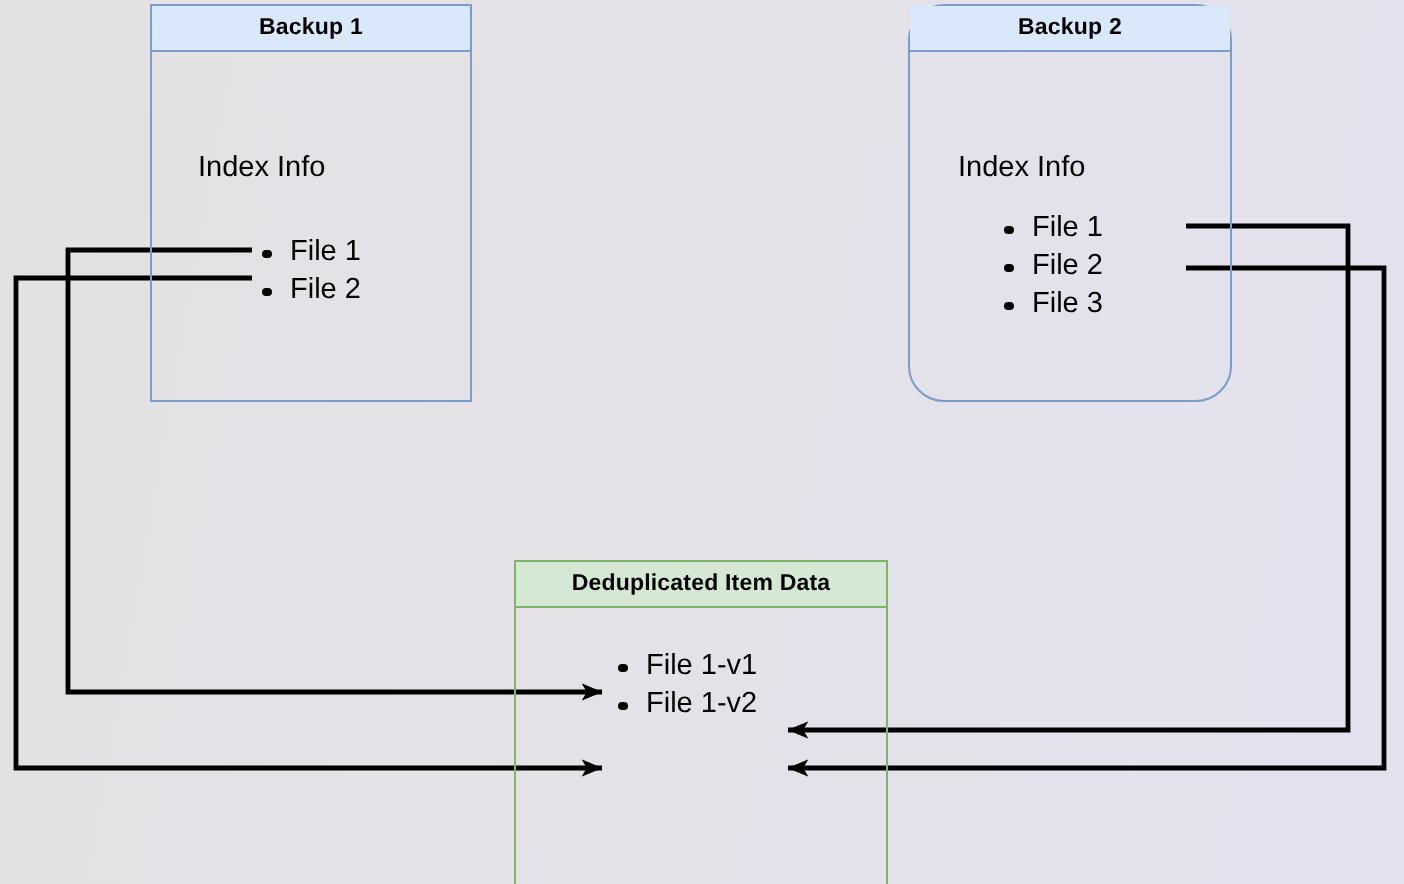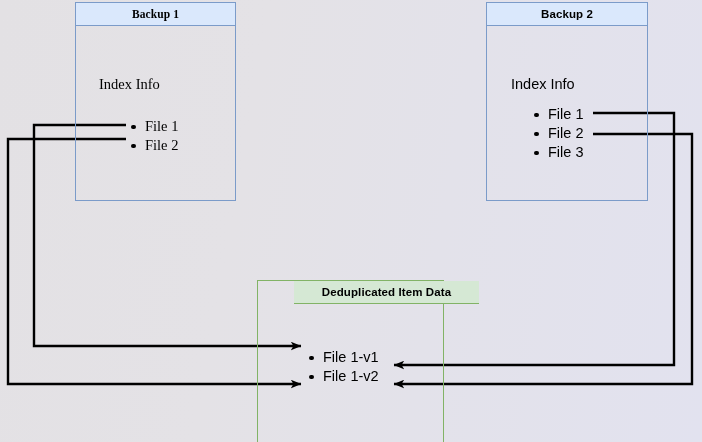--- a/index.html
+++ b/index.html
@@ -56,21 +56,20 @@
     background: transparent;
   }
   
   .dedup {
     border: 1.4px solid #82b366;
     background: transparent;
   }
   .dedup .node-header {
     background: #d5e8d4;
     border-bottom: 1.4px solid #82b366;
-    margin-left: 36px;
   }
   .index-label {
     position: absolute;
     font-size: 14.5px;
     color: #000000;
     white-space: nowrap;
     margin-top: 16px;
   }
   ul.file-list {
     position: absolute;
@@ -113,38 +112,38 @@
 
     <path d="M126,125 L34,125 L34,346 L301,346" fill="none" stroke="#000000" stroke-width="2.4" stroke-linejoin="miter" stroke-linecap="butt" marker-end="url(#arrowR)"></path>
 
     <path d="M126,139 L8,139 L8,384 L301,384" fill="none" stroke="#000000" stroke-width="2.4" stroke-linejoin="miter" stroke-linecap="butt" marker-end="url(#arrowR)"></path>
 
     <path d="M593,113 L674,113 L674,365 L394,365" fill="none" stroke="#000000" stroke-width="2.4" stroke-linejoin="miter" stroke-linecap="butt" marker-end="url(#arrowL)"></path>
 
     <path d="M593,134 L692,134 L692,384 L394,384" fill="none" stroke="#000000" stroke-width="2.4" stroke-linejoin="miter" stroke-linecap="butt" marker-end="url(#arrowL)"></path>
   </svg>
 
-  <div class="node backup" style="left:75px; top:2px; width:161px; height:199px;font-family:Liberation Serif, serif;">
+  <div class="node backup" style="left:75px; top:2px; width:161px; height:199px;">
     <div class="node-header">Backup 1</div>
     <div class="node-body">
       <div class="index-label" style="left:23px; top:34px;">Index Info</div>
       <ul class="file-list" style="left:52px; top:91px;">
         <li>
           <span class="bullet"></span>
           <span>File 1</span>
         </li>
         <li>
           <span class="bullet"></span>
           <span>File 2</span>
         </li>
       </ul>
     </div>
   </div>
 
-  <div class="node backup" style="left:486px; top:2px; width:162px; height:199px;">
+  <div class="node backup" style="left:454px; top:2px; width:162px; height:199px;border-radius:18px;">
     <div class="node-header">Backup 2</div>
     <div class="node-body">
       <div class="index-label" style="left:24px; top:34px;">Index Info</div>
       <ul class="file-list" style="left:44px; top:79px;">
         <li>
           <span class="bullet"></span>
           <span>File 1</span>
         </li>
         <li>
           <span class="bullet"></span>
@@ -154,21 +153,21 @@
           <span class="bullet"></span>
           <span>File 3</span>
         </li>
       </ul>
     </div>
   </div>
 
   <div class="node dedup" style="left:257px; top:280px; width:187px; height:164px;">
     <div class="node-header">Deduplicated Item Data</div>
     <div class="node-body">
-      <ul class="file-list" style="left:48px; top:44px;">
+      <ul class="file-list" style="left:48px; top:20px;">
         <li>
           <span class="bullet"></span>
           <span>File 1-v1</span>
         </li>
         <li>
           <span class="bullet"></span>
           <span>File 1-v2</span>
         </li>
       </ul>
     </div>

